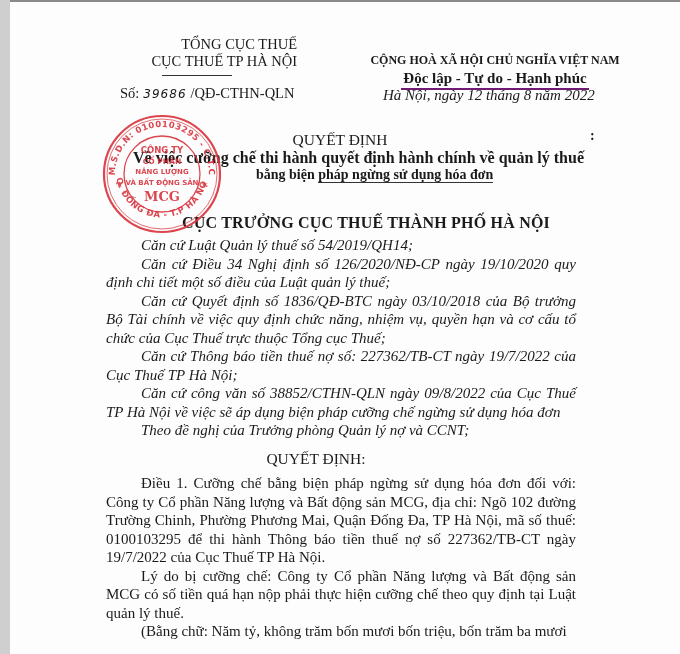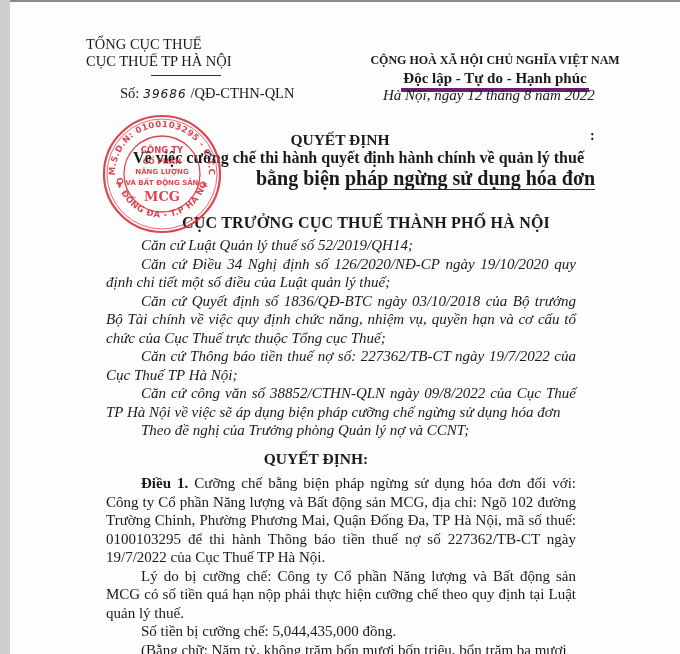--- a/index.html
+++ b/index.html
@@ -6,49 +6,49 @@
     body {
       width: 680px; height: 654px; overflow: hidden; position: relative;
       background: #ffffff;
       font-family: "Liberation Serif", "DejaVu Serif", serif;
       color: #1a1a1a;
     }
     .left-bar { position: absolute; left: 0; top: 0; width: 10px; height: 654px; background: #cfcfcf; }
     .top-bar { position: absolute; left: 0; top: 0; width: 680px; height: 2px; background: #8a8a8a; }
     .page { position: absolute; left: 10px; top: 2px; width: 670px; height: 652px; background: #fdfdfd; }
 
-    .hdr-left { position: absolute; left: 86px; top: 36px; width: 200px; text-align: left; }
+    .hdr-left { position: absolute; left: 97px; top: 36px; width: 200px; text-align: right; }
     .hdr-left .l1 { font-size: 14.5px; line-height: 17px; }
     .hdr-left .l2 { font-size: 14.5px; font-weight: normal; line-height: 17px; }
     .hdr-left .rule { width: 70px; height: 1px; background: #333; margin: 5px auto 0; }
     .so { position: absolute; left: 120px; top: 85px; font-size: 14.5px; }
     .so .num { font-family: "DejaVu Sans", sans-serif; font-style: italic; font-size: 12px; letter-spacing: 1px; padding: 0 4px; margin-top: 24px; }
 
     .hdr-right { position: absolute; left: 340px; top: 37px; width: 310px; text-align: center; }
     .hdr-right .l1 { font-size: 12px; font-weight: bold; line-height: 17px; white-space: nowrap; margin-top: 15px; }
-    .hdr-right .l2 { font-size: 15px; font-weight: bold; line-height: 18px; display: inline-block; border-bottom: 4px solid #701a75; padding: 0 2px 1px; }
+    .hdr-right .l2 { font-size: 15px; font-weight: bold; line-height: 18px; display: inline-block; border-bottom: 2px solid #701a75; padding: 0 2px 1px; }
     .date { position: absolute; left: 383px; top: 87px; font-size: 15px; font-style: italic; white-space: nowrap; }
 
-    .title { position: absolute; left: 0; width: 680px; text-align: center; font-weight: bold; }
+    .title { position: absolute; left: 0; width: 680px; text-align: center; font-weight: normal; }
     .t1 { top: 131px; font-size: 15.5px; }
     .sub1 { position: absolute; left: 133px; top: 149px; font-size: 16px; font-weight: bold; white-space: nowrap; }
-    .sub2 { position: absolute; left: 248px; top: 167px; font-size: 20px; font-weight: bold; white-space: nowrap; padding-left: 8px; }
+    .sub2 { position: absolute; left: 248px; top: 167px; font-size: 14px; font-weight: bold; white-space: nowrap; padding-left: 8px; }
     .sub2 .u { border-bottom: 1px solid #333; }
     .colon-mark { position: absolute; left: 590px; top: 128px; font-size: 14px; font-weight: bold; }
 
     .chief { position: absolute; left: 182px; top: 214px; font-size: 16px; font-weight: bold; white-space: nowrap; letter-spacing: 0.2px; }
 
     .body-text { position: absolute; left: 106px; width: 470px; font-size: 15px; line-height: 18.5px; }
     .it { font-style: italic; }
     .para { text-indent: 35px; text-align: justify; margin: 0; }
     .b1 { top: 236px; }
 
-    .qd2 { position: absolute; left: 0; width: 632px; top: 450px; text-align: center; font-weight: bold; font-size: 15.5px; }
+    .qd2 { position: absolute; left: 0; width: 632px; top: 450px; text-align: center; font-weight: normal; font-size: 15.5px; }
     .b2 { top: 474px; }
-    .b2 .lbl { font-weight: bold; margin-top: 32px; }
+    .b2 .lbl { font-weight: normal; margin-top: 32px; }
 
     .stamp { position: absolute; left: 101px; top: 113px; width: 122px; height: 122px; }
   </style>
 </head>
 <body>
 
 <div class="top-bar"></div>
 <div class="left-bar"></div>
 
 <div class="page"></div>
@@ -71,34 +71,33 @@
 <div class="title t1">QUYẾT ĐỊNH</div>
 <div class="colon-mark">:</div>
 <div class="sub1">Về việc cưỡng chế thi hành quyết định hành chính về quản lý thuế</div>
 <div class="sub2">
   <span>bằng biện </span><span class="u">pháp ngừng sử dụng hóa đơn</span>
 </div>
 
 <div class="chief">CỤC TRƯỞNG CỤC THUẾ THÀNH PHỐ HÀ NỘI</div>
 
 <div class="body-text b1 it">
-  <p class="para">Căn cứ Luật Quản lý thuế số 52/2019/QH14;</p>
+  <p class="para">Căn cứ Luật Quản lý thuế số 54/2019/QH14;</p>
   <p class="para">Căn cứ Điều 34 Nghị định số 126/2020/NĐ-CP ngày 19/10/2020 quy định chi tiết một số điều của Luật quản lý thuế;</p>
   <p class="para">Căn cứ Quyết định số 1836/QĐ-BTC ngày 03/10/2018 của Bộ trưởng Bộ Tài chính về việc quy định chức năng, nhiệm vụ, quyền hạn và cơ cấu tổ chức của Cục Thuế trực thuộc Tổng cục Thuế;</p>
   <p class="para">Căn cứ Thông báo tiền thuế nợ số: 227362/TB-CT ngày 19/7/2022 của Cục Thuế TP Hà Nội;</p>
   <p class="para">Căn cứ công văn số 38852/CTHN-QLN ngày 09/8/2022 của Cục Thuế TP Hà Nội về việc sẽ áp dụng biện pháp cưỡng chế ngừng sử dụng hóa đơn</p>
   <p class="para">Theo đề nghị của Trưởng phòng Quản lý nợ và CCNT;</p>
 </div>
 
 <div class="qd2">QUYẾT ĐỊNH:</div>
 
 <div class="body-text b2">
   <p class="para"><span class="lbl">Điều 1.</span><span> Cưỡng chế bằng biện pháp ngừng sử dụng hóa đơn đối với: Công ty Cổ phần Năng lượng và Bất động sản MCG, địa chỉ: Ngõ 102 đường Trường Chinh, Phường Phương Mai, Quận Đống Đa, TP Hà Nội, mã số thuế: 0100103295 để thi hành Thông báo tiền thuế nợ số 227362/TB-CT ngày 19/7/2022 của Cục Thuế TP Hà Nội.</span></p>
   <p class="para">Lý do bị cưỡng chế: Công ty Cổ phần Năng lượng và Bất động sản MCG có số tiền quá hạn nộp phải thực hiện cưỡng chế theo quy định tại Luật quản lý thuế.</p>
-  <p class="para">Số tiền bị cưỡng chế: 5,044,435,000 đồng.</p>
   <p class="para" style="white-space:nowrap;">(Bằng chữ: Năm tỷ, không trăm bốn mươi bốn triệu, bốn trăm ba mươi</p>
 </div>
 
 <svg class="stamp" viewBox="0 0 122 122">
   <defs>
     <path id="ringTop" d="M 14 61 A 47 47 0 0 1 108 61"></path>
     <path id="ringBot" d="M 16 68 A 46 46 0 0 0 106 68"></path>
   </defs>
   <g fill="none" stroke="#d8333d" opacity="0.9">
     <circle cx="61" cy="61" r="58" stroke-width="2.2"></circle>

